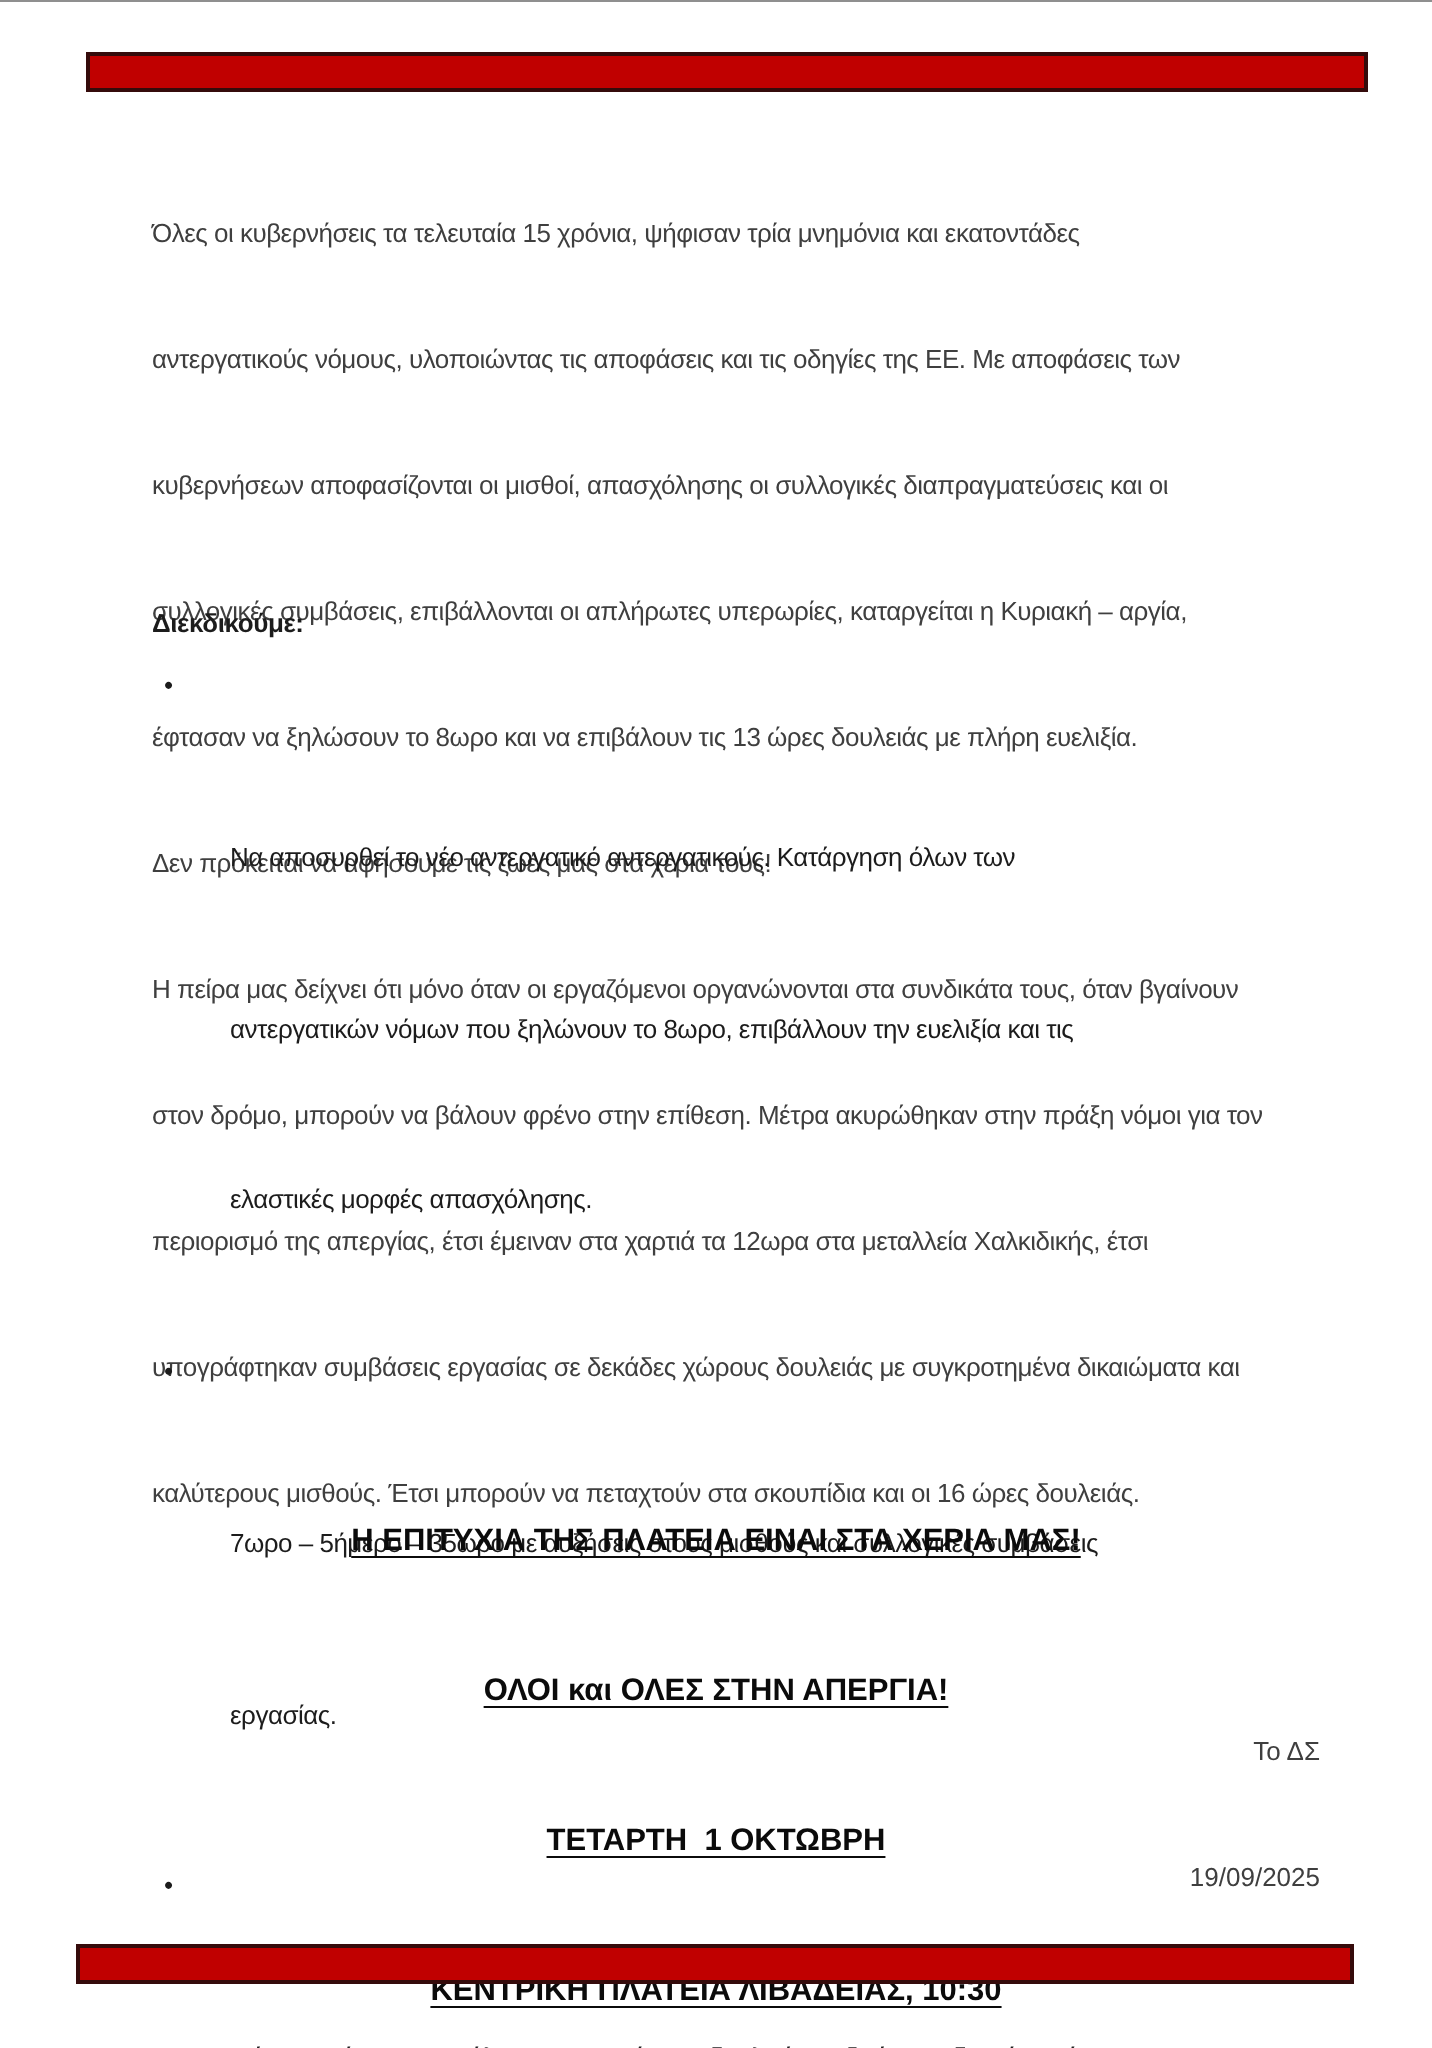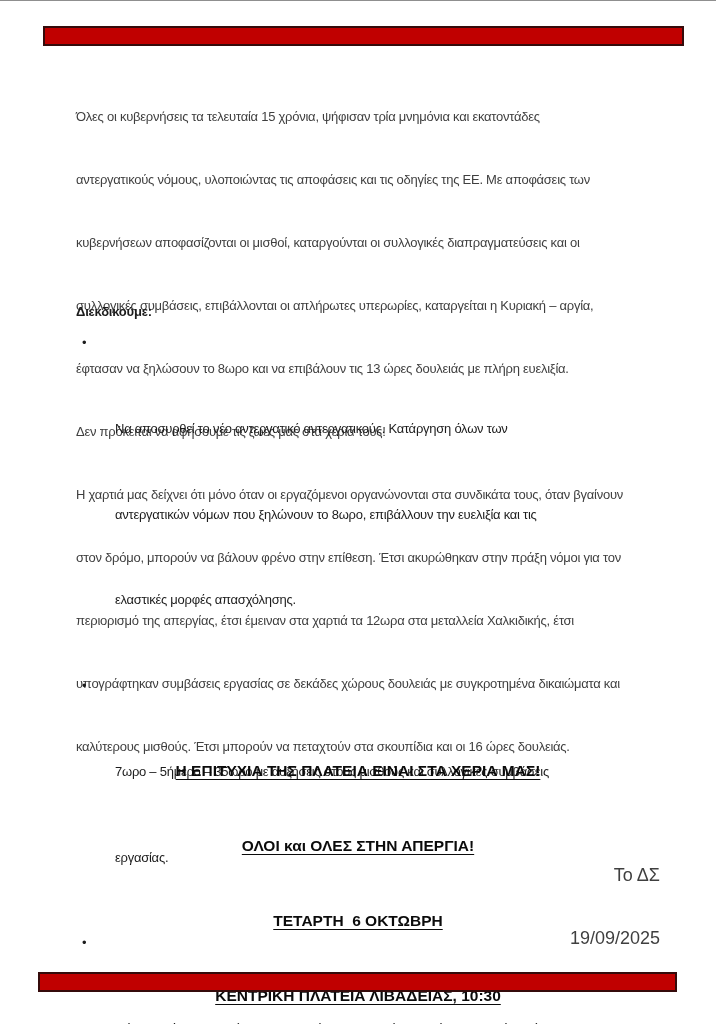--- a/index.html
+++ b/index.html
@@ -47,40 +47,40 @@
     text-align:center;
     color:var(--heading_text,#0b0b0b);
     font-size:15.5px;font-weight:bold;line-height:25px;
     white-space:pre;
   }
   .announcement .aline{text-decoration:underline;text-underline-offset:3px;}
   .signature{
     position:absolute;right:56px;top:822px;
     text-align:right;
     color:var(--signature_text,#3f3f3f);
-    font-size:18px;line-height:21px;
+    font-size:13px;line-height:21px;
     white-space:pre;
   }
 </style>
 </head>
 <body>
 
 <div class="page">
 
   <div class="bar bar-top"></div>
 
   <div class="intro">
     <div>Όλες οι κυβερνήσεις τα τελευταία 15 χρόνια, ψήφισαν τρία μνημόνια και εκατοντάδες</div>
     <div>αντεργατικούς νόμους, υλοποιώντας τις αποφάσεις και τις οδηγίες της ΕΕ. Με αποφάσεις των</div>
-    <div>κυβερνήσεων αποφασίζονται οι μισθοί, καταργούνται οι συλλογικές διαπραγματεύσεις και οι</div>
+    <div>κυβερνήσεων αποφασίζονται οι μισθοί, απασχόλησης οι συλλογικές διαπραγματεύσεις και οι</div>
     <div>συλλογικές συμβάσεις, επιβάλλονται οι απλήρωτες υπερωρίες, καταργείται η Κυριακή – αργία,</div>
     <div>έφτασαν να ξηλώσουν το 8ωρο και να επιβάλουν τις 13 ώρες δουλειάς με πλήρη ευελιξία.</div>
     <div>Δεν πρόκειται να αφήσουμε τις ζωές μας στα χέρια τους!</div>
-    <div>Η χαρτιά μας δείχνει ότι μόνο όταν οι εργαζόμενοι οργανώνονται στα συνδικάτα τους, όταν βγαίνουν</div>
-    <div>στον δρόμο, μπορούν να βάλουν φρένο στην επίθεση. Έτσι ακυρώθηκαν στην πράξη νόμοι για τον</div>
+    <div>Η πείρα μας δείχνει ότι μόνο όταν οι εργαζόμενοι οργανώνονται στα συνδικάτα τους, όταν βγαίνουν</div>
+    <div>στον δρόμο, μπορούν να βάλουν φρένο στην επίθεση. Μέτρα ακυρώθηκαν στην πράξη νόμοι για τον</div>
     <div>περιορισμό της απεργίας, έτσι έμειναν στα χαρτιά τα 12ωρα στα μεταλλεία Χαλκιδικής, έτσι</div>
     <div>υπογράφτηκαν συμβάσεις εργασίας σε δεκάδες χώρους δουλειάς με συγκροτημένα δικαιώματα και</div>
     <div>καλύτερους μισθούς. Έτσι μπορούν να πεταχτούν στα σκουπίδια και οι 16 ώρες δουλειάς.</div>
   </div>
 
   <div class="demands-heading">Διεκδικούμε:</div>
 
   <div class="demands">
     <div class="item">
       <span class="marker">•</span>
@@ -96,21 +96,21 @@
     <div class="item">
       <span class="marker">•</span>
       <div>Μέτρα υγείας και ασφάλειας στους χώρους δουλειάς, οι ζωές μας δεν είναι κόστος.</div>
     </div>
 
   </div>
 
   <div class="announcement">
     <div class="aline">Η ΕΠΙΤΥΧΙΑ ΤΗΣ ΠΛΑΤΕΙΑ ΕΙΝΑΙ ΣΤΑ ΧΕΡΙΑ ΜΑΣ!</div>
     <div class="aline">ΟΛΟΙ και ΟΛΕΣ ΣΤΗΝ ΑΠΕΡΓΙΑ!</div>
-    <div class="aline">ΤΕΤΑΡΤΗ  6 ΟΚΤΩΒΡΗ</div>
+    <div class="aline">ΤΕΤΑΡΤΗ  1 ΟΚΤΩΒΡΗ</div>
     <div class="aline">ΚΕΝΤΡΙΚΗ ΠΛΑΤΕΙΑ ΛΙΒΑΔΕΙΑΣ, 10:30</div>
   </div>
 
   <div class="signature">
     <div>Το ΔΣ</div>
     <div>19/09/2025</div>
   </div>
 
   <div class="bar bar-bottom"></div>
 

